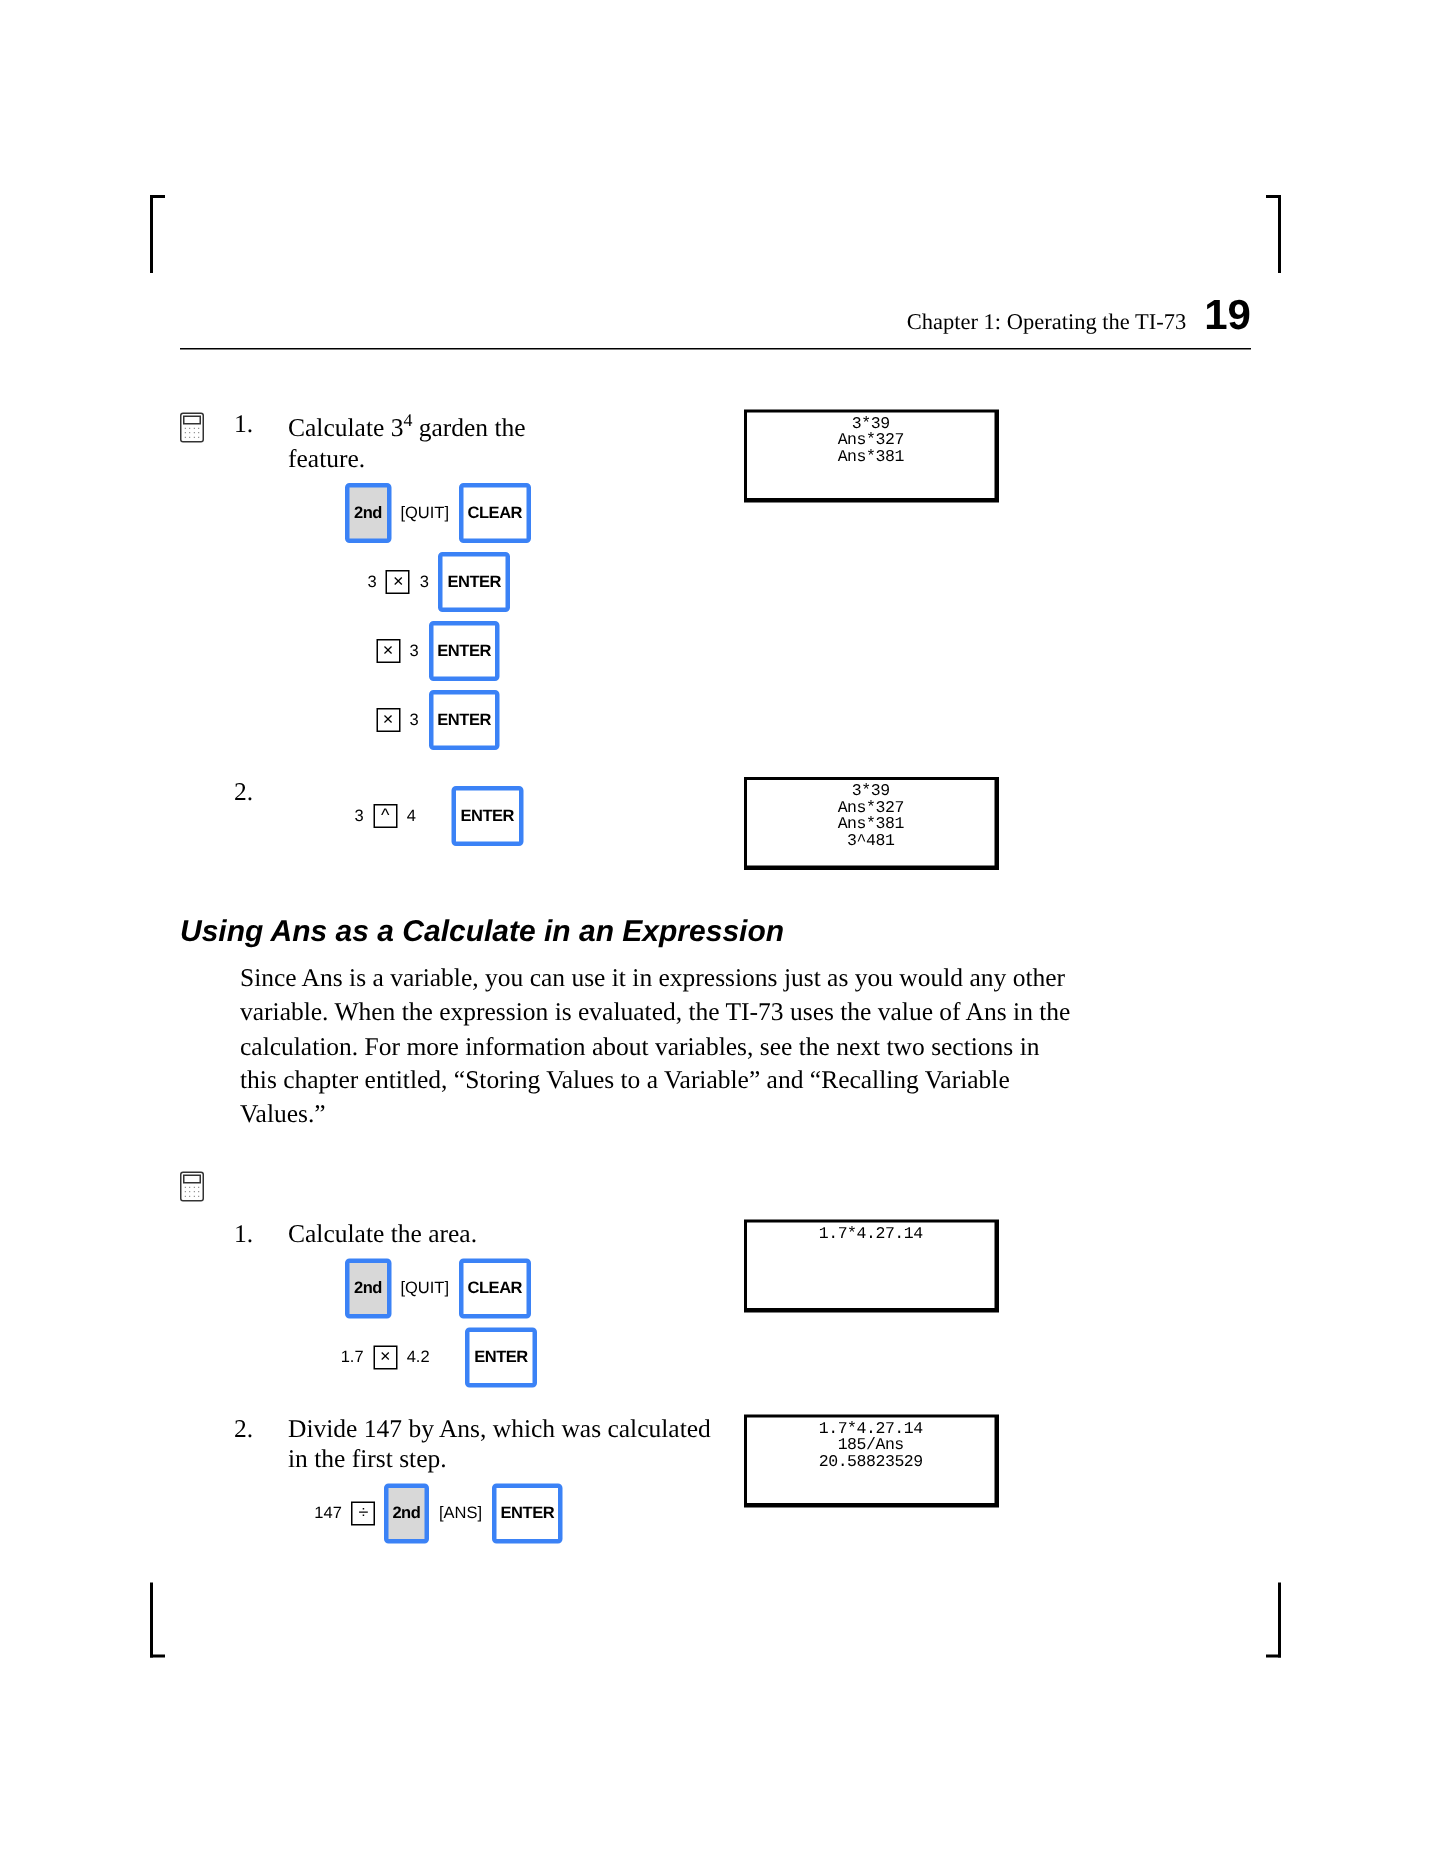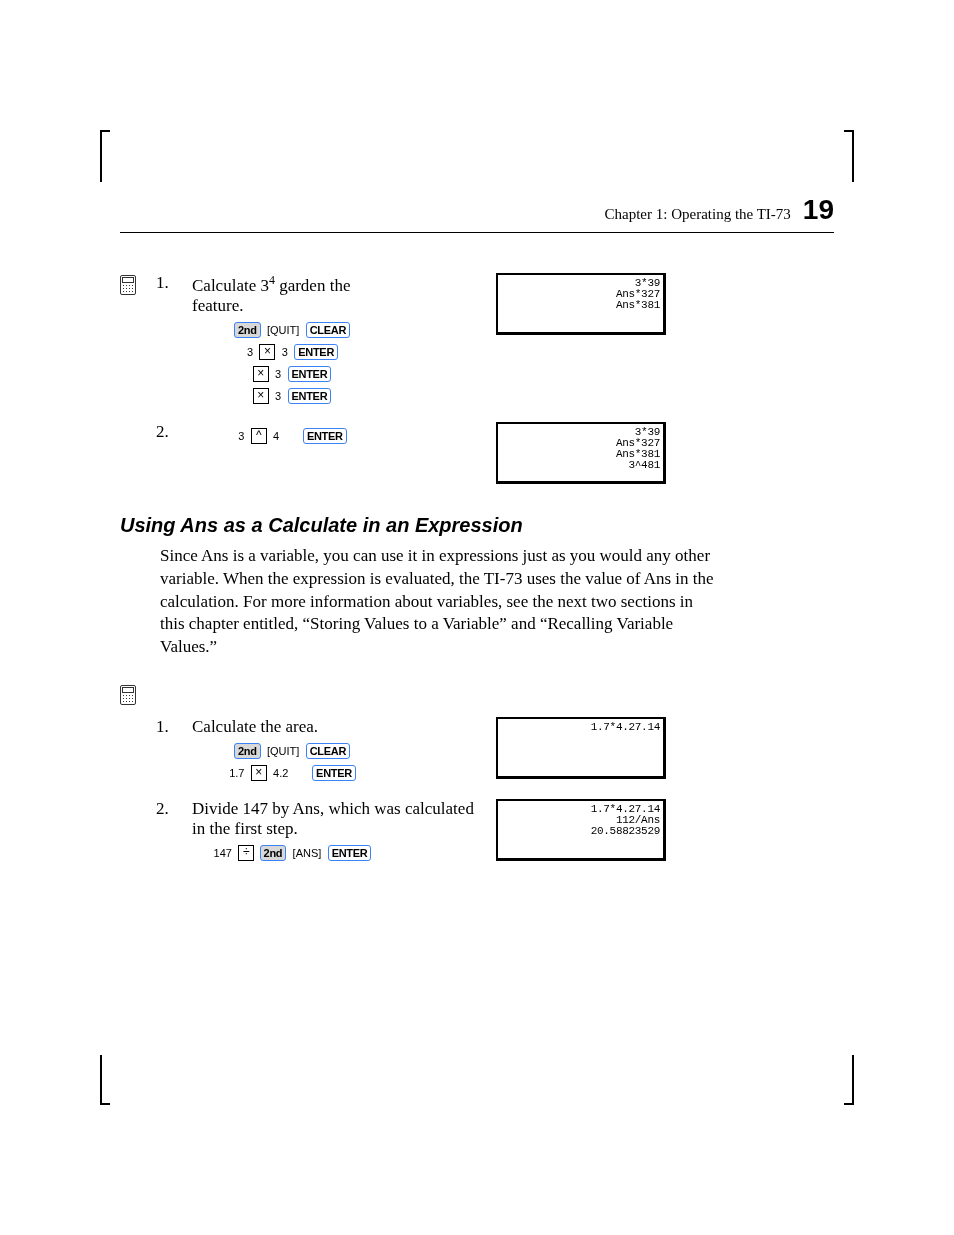--- a/index.html
+++ b/index.html
@@ -20,27 +20,27 @@
   .calcicon::before{content:"";position:absolute;top:1px;left:1px;right:1px;height:4px;border:1px solid #333}
   .calcicon::after{content:"";position:absolute;top:8px;left:1px;right:1px;bottom:1px;
     background:radial-gradient(circle,#333 0.5px,transparent 0.5px);background-size:3px 3px}
   .row{display:flex;gap:14px;margin-bottom:12px}
   .iconcol{width:22px;flex:none}
   .numcol{width:22px;flex:none;text-align:left}
   .textcol{flex:1;max-width:290px}
   .screencol{width:170px;flex:none}
   .bodytext{margin-left:40px;max-width:560px;line-height:1.35}
   .keyrow{margin:6px 0;text-align:center;width:200px;font-family:Arial,Helvetica,sans-serif;font-size:12px}
-  .keyback{display:inline-block;border:1px solid #3b82f6;padding:0 3px;margin:0 1px;border-radius:3px;background:#fff;font-weight:600;letter-spacing:-0.3px;font-size:11px;line-height:14px;vertical-align:middle}
+  .keyback{display:inline-block;border:3px solid #3b82f6;padding:10px 3px;margin:0 1px;border-radius:3px;background:#fff;font-weight:600;letter-spacing:-0.3px;font-size:11px;line-height:14px;vertical-align:middle}
   .key2nd{background:#d8d8d8!important}
   .keysym{display:inline-block;border:1px solid #000;width:14px;height:14px;line-height:13px;text-align:center;font-size:12px;margin:0 1px;vertical-align:middle}
   .keylabel{display:inline-block;margin:0 2px;font-size:11px;vertical-align:middle}
   .gap{display:inline-block;width:14px}
   .screen{border:2px solid #000;border-right-width:3px;border-bottom-width:3px;height:62px;padding:3px 3px;font-family:"Courier New",monospace;font-size:11px;line-height:11px;letter-spacing:-0.3px;box-sizing:border-box;background:#fff}
-  .sline{display:flex;justify-content:flex-end;white-space:pre}
+  .sline{display:flex;justify-content:center;white-space:pre}
   h2.sechead{font-family:Arial,Helvetica,sans-serif;font-weight:800;font-style:italic;font-size:20px;margin:30px 0 8px 0}
   sup{font-size:0.7em}
 </style>
 </head>
 <body>
 
 <div class="page">
   <div class="crop tl"></div>
   <div class="crop tr"></div>
   <div class="crop bl"></div>
@@ -155,19 +155,19 @@
         <span class="keylabel">147</span>
         <span class="keysym">÷</span>
         <span class="keyback key2nd">2nd</span>
         <span class="keylabel">[ANS]</span>
         <span class="keyback">ENTER</span>
       </div>
     </div>
     <div class="screencol">
       <div class="screen">
         <div class="sline"><span>1.7*4.2</span><span>7.14</span></div>
-        <div class="sline"><span>112/Ans</span><span></span></div>
+        <div class="sline"><span>185/Ans</span><span></span></div>
         <div class="sline"><span></span><span>20.58823529</span></div>
       </div>
     </div>
   </div>
 
 </div>
 
 </body></html>

